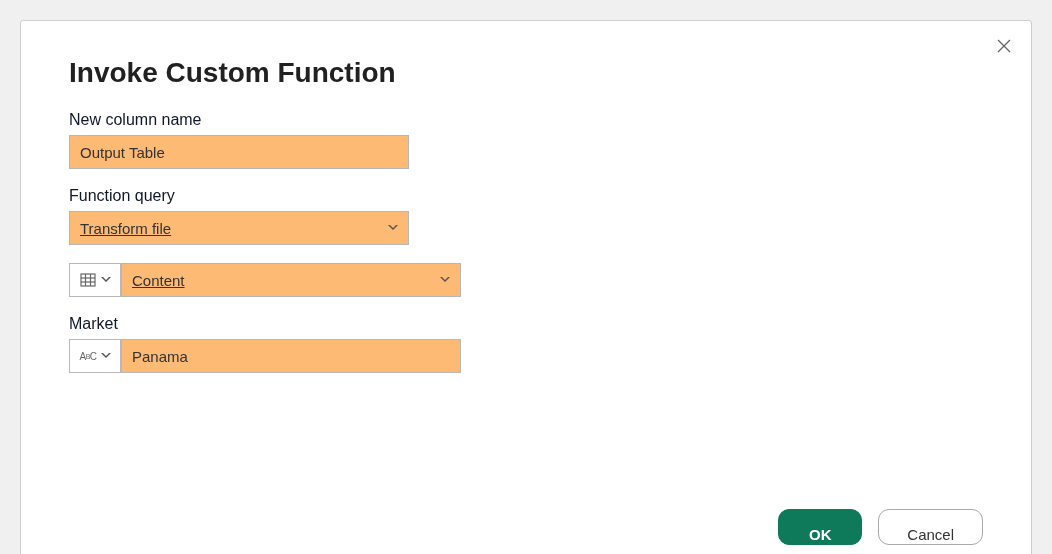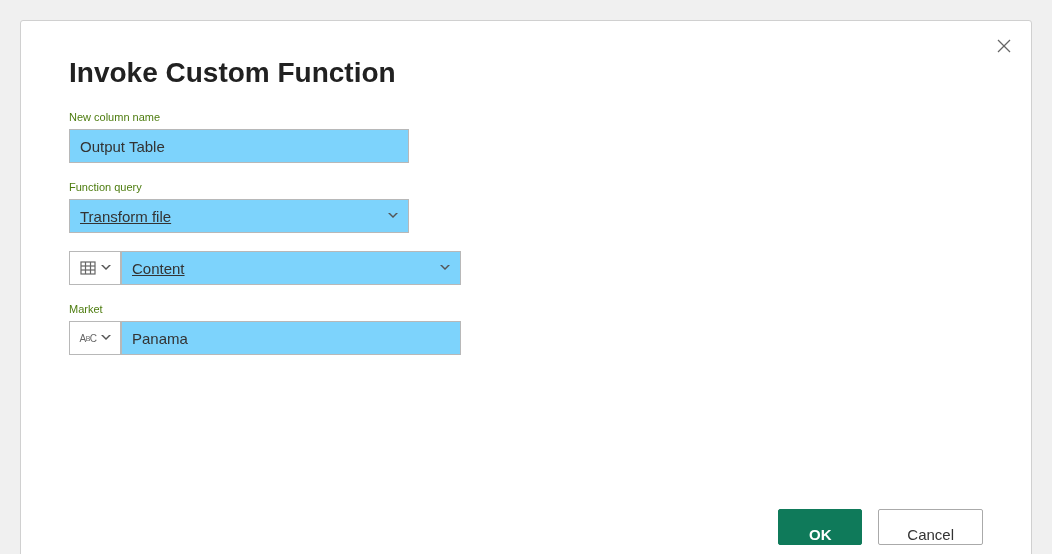--- a/index.html
+++ b/index.html
@@ -51,29 +51,29 @@
     }
     .dialog-subtitle {
       font-size: 17px;
       color: #404040;
       margin-bottom: 24px;
     }
     .field-group {
       margin-bottom: 18px;
     }
     .field-label {
-      font-size: 11px;
-      color: #4d7c0f;
+      font-size: 16px;
+      color: #0f172a;
       margin-bottom: 6px;
     }
     .text-input,
     .dropdown {
       height: 34px;
       border: 1px solid #b8b8b8;
-      background: #7dd3fc;
+      background: #fdba74;
       font-size: 15px;
       color: #333;
       padding: 0 10px;
       font-family: inherit;
     }
     .text-input {
       width: 340px;
     }
     .dropdown {
       width: 340px;
@@ -119,21 +119,21 @@
       bottom: 28px;
       right: 48px;
       display: flex;
       gap: 16px;
     }
     .btn {
       height: 36px;
       padding: 16px 28px;
       font-size: 15px;
       font-family: inherit;
-      border-radius: 2px;
+      border-radius: 11px;
       cursor: pointer;
       border: 1px solid #aaa;
       background: #ffffff;
       color: #333;
       min-width: 84px;
     }
     .btn-primary {
       background: #0F7A5A;
       border-color: #0F7A5A;
       color: #ffffff;

